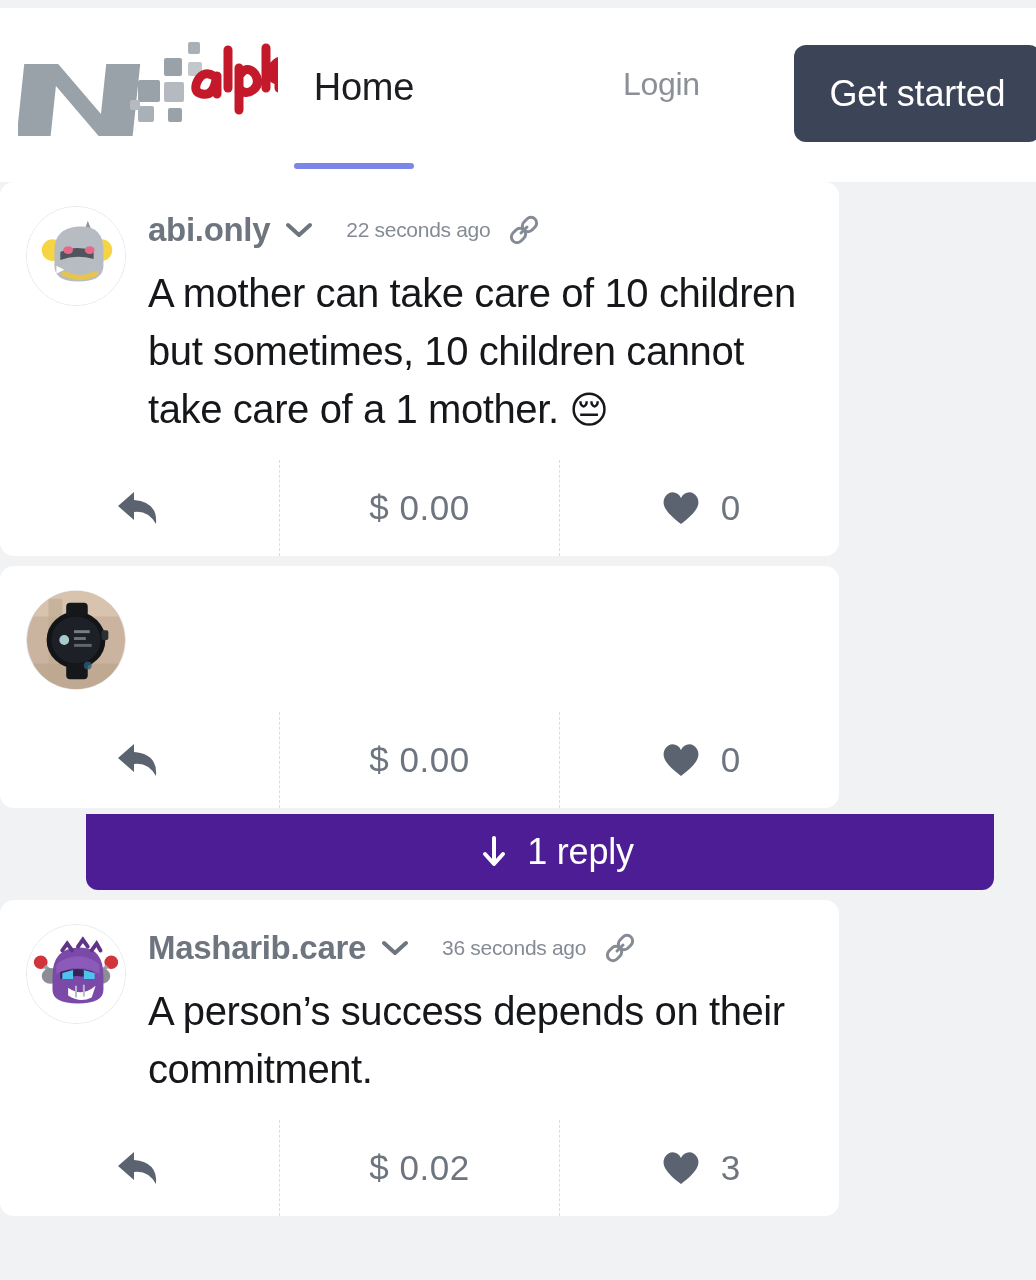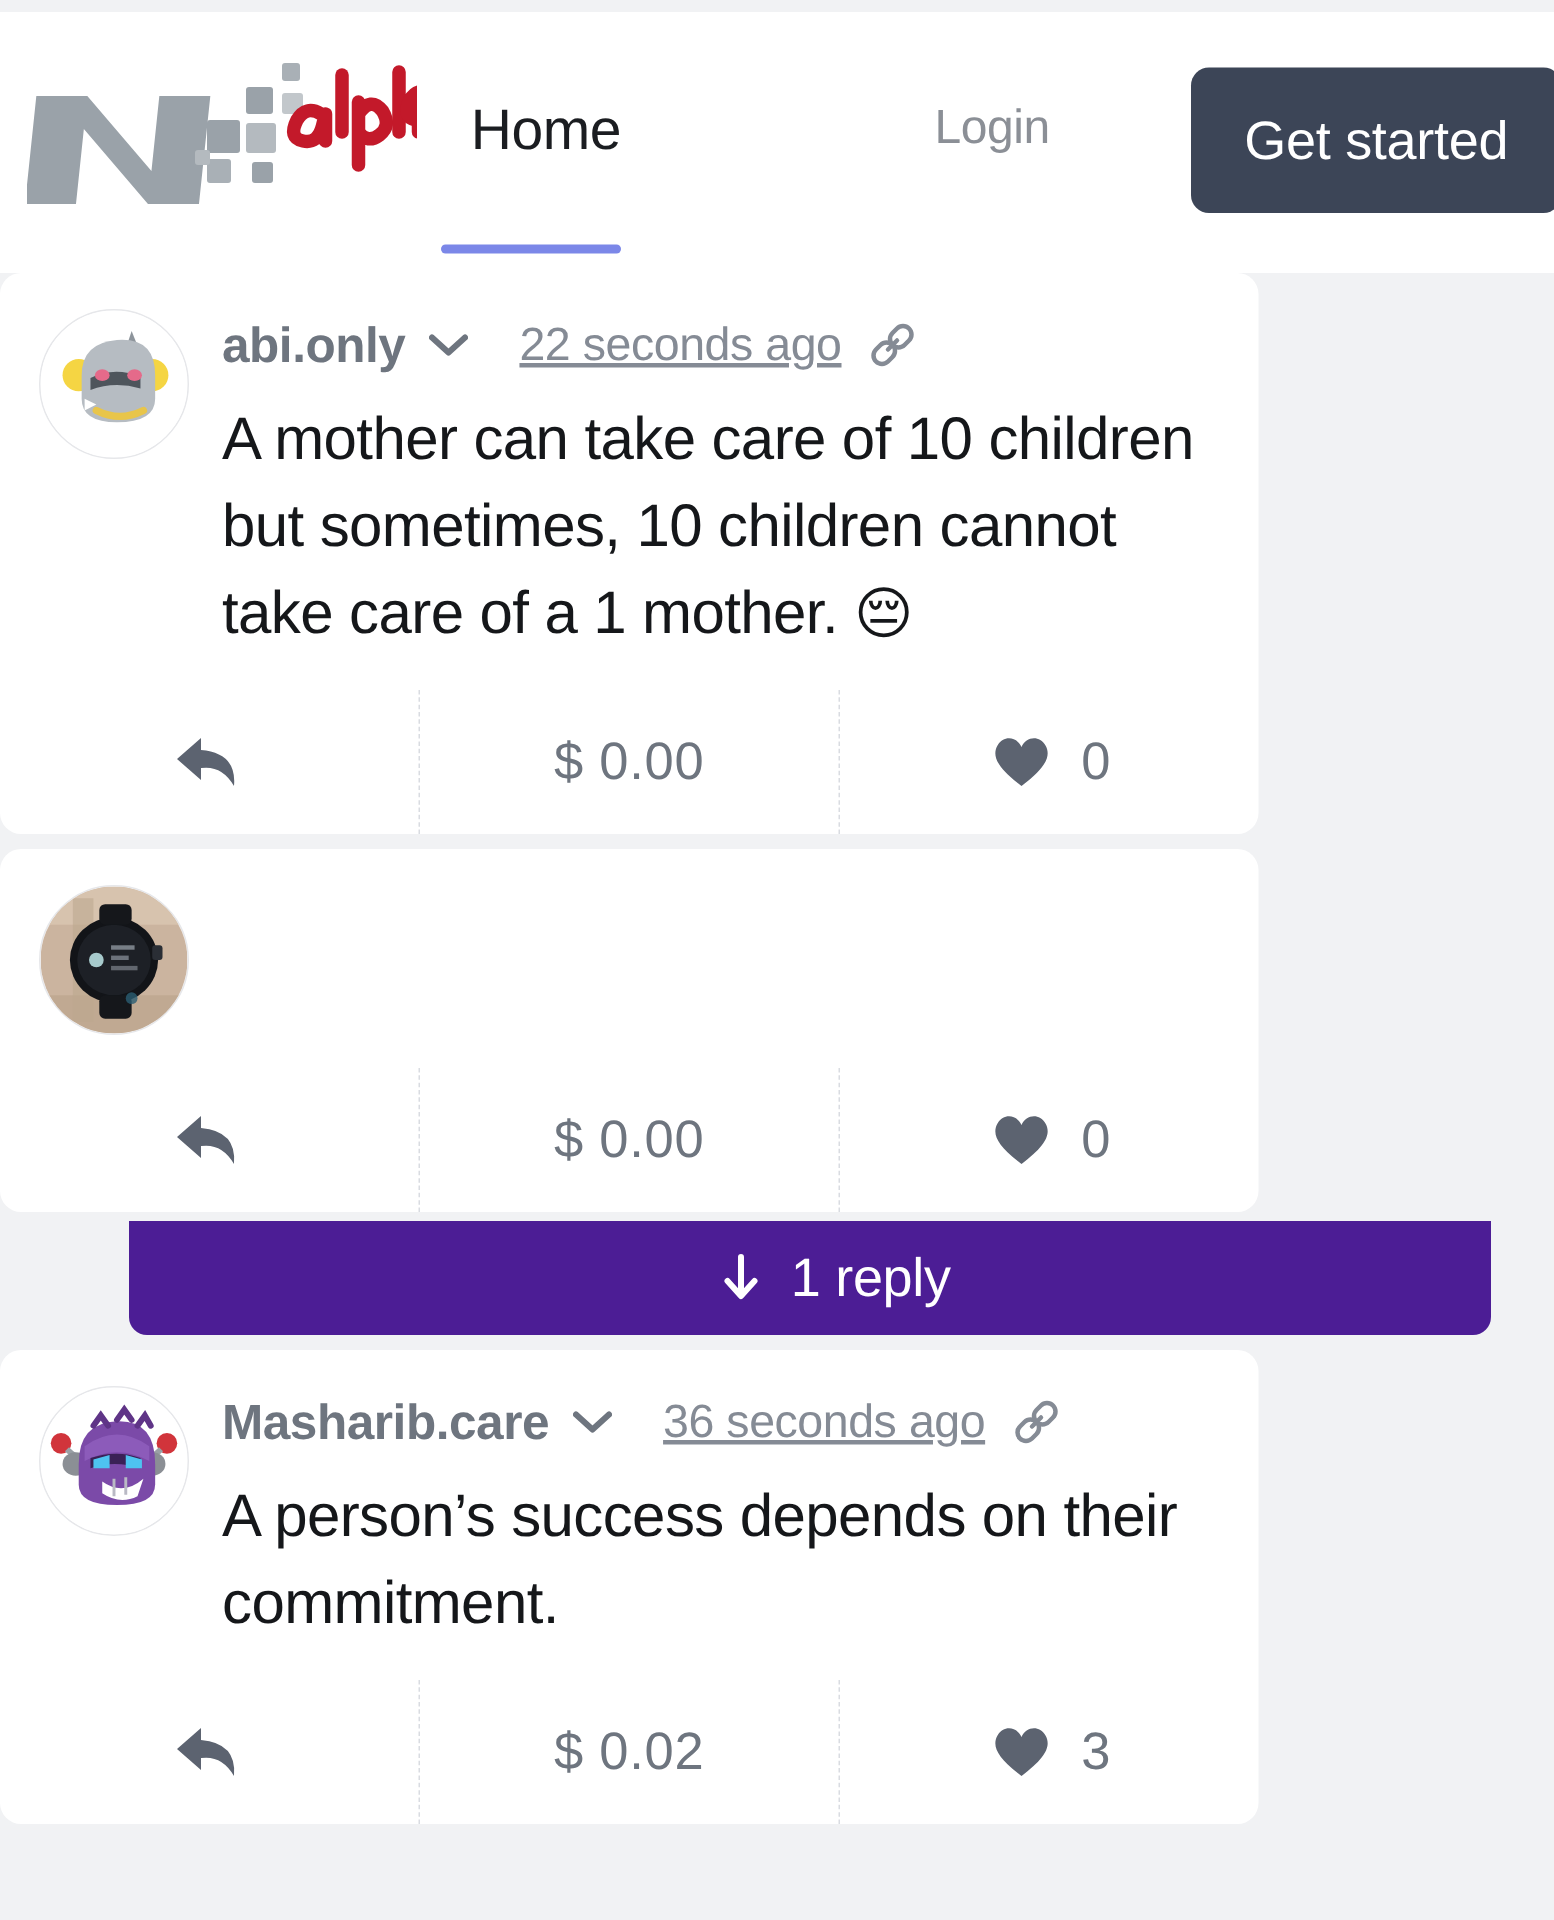--- a/index.html
+++ b/index.html
@@ -134,24 +134,23 @@
     cursor: pointer;
   }
   .chev {
     margin-left: 16px;
     display: inline-flex;
     align-items: center;
     cursor: pointer;
   }
   .timestamp {
     margin-left: 34px;
-    font-size: 31px;
+    font-size: 21px;
     color: #858b95;
     letter-spacing: -0.3px;
-    text-decoration: underline;
   }
   .link-icon {
     margin-left: 18px;
     display: inline-flex;
     align-items: center;
     cursor: pointer;
   }
 
   .post-text {
     font-size: 40px;

